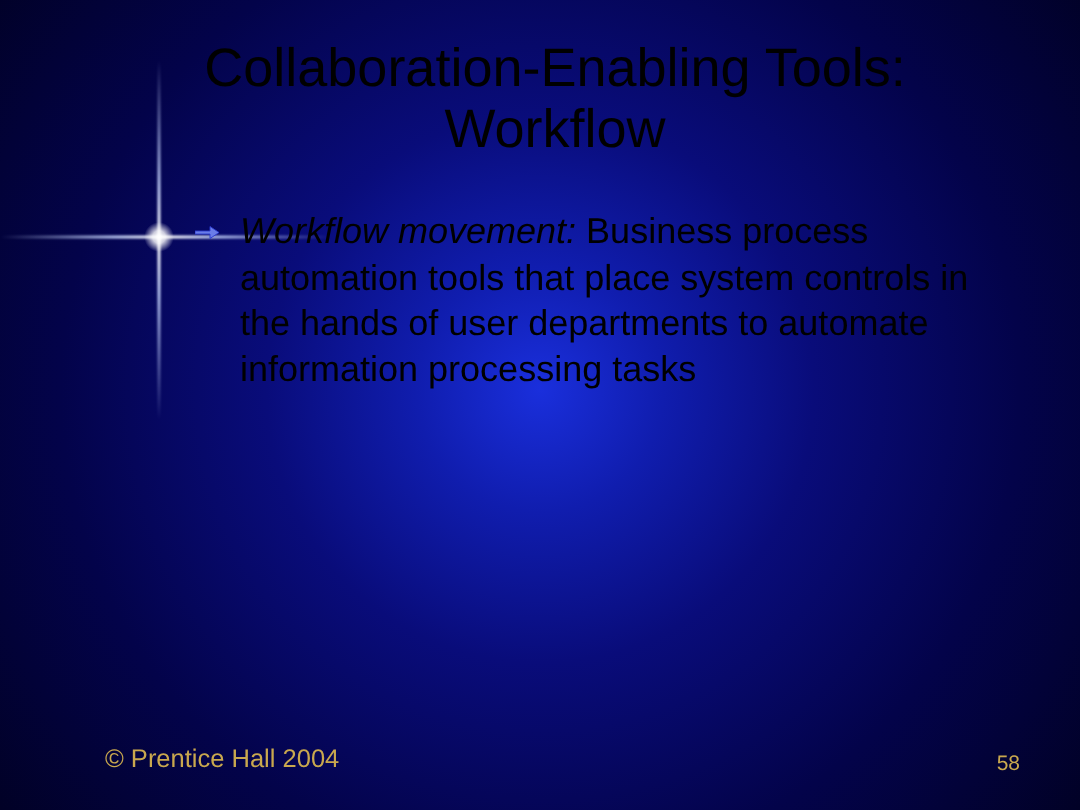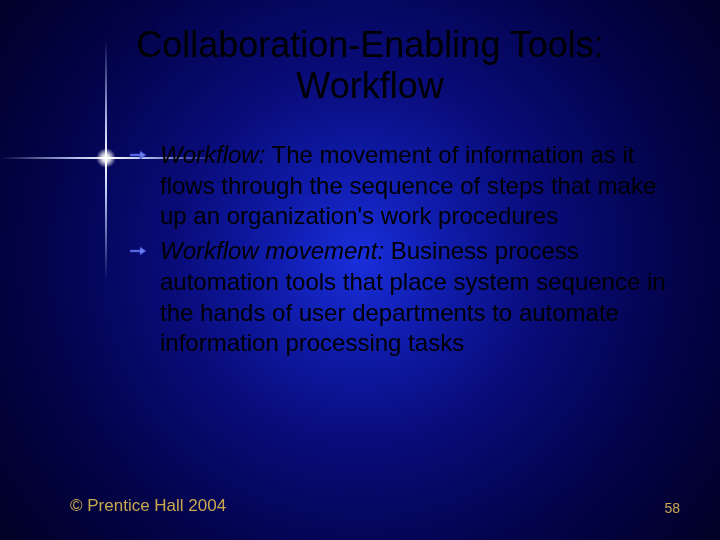--- a/index.html
+++ b/index.html
@@ -118,25 +118,19 @@
   <div class="flare-v"></div>
   <div class="flare-core"></div>
 
   <div class="title">Collaboration-Enabling Tools: Workflow</div>
 
   <div class="body">
     <div class="bullet">
       <svg class="bullet-icon" viewBox="0 0 16 10">
         <path d="M0 4 L10 4 L10 1 L16 5 L10 9 L10 6 L0 6 Z" fill="#6a7de8" stroke="#2b3bd0" stroke-width="0.6"></path>
       </svg>
-      <span><span class="term">Workflow:</span><span> The movement of information as it flows through the sequence of steps that make up an organization's work procedures</span></span>
-    </div>
-    <div class="bullet">
-      <svg class="bullet-icon" viewBox="0 0 16 10">
-        <path d="M0 4 L10 4 L10 1 L16 5 L10 9 L10 6 L0 6 Z" fill="#6a7de8" stroke="#2b3bd0" stroke-width="0.6"></path>
-      </svg>
-      <span><span class="term">Workflow movement:</span><span> Business process automation tools that place system sequence in the hands of user departments to automate information processing tasks</span></span>
+      <span><span class="term">Workflow movement:</span><span> Business process automation tools that place system controls in the hands of user departments to automate information processing tasks</span></span>
     </div>
   </div>
 
   <div class="footer-left">© Prentice Hall 2004</div>
   <div class="footer-right">58</div>
 </div>
 
 </body></html>

